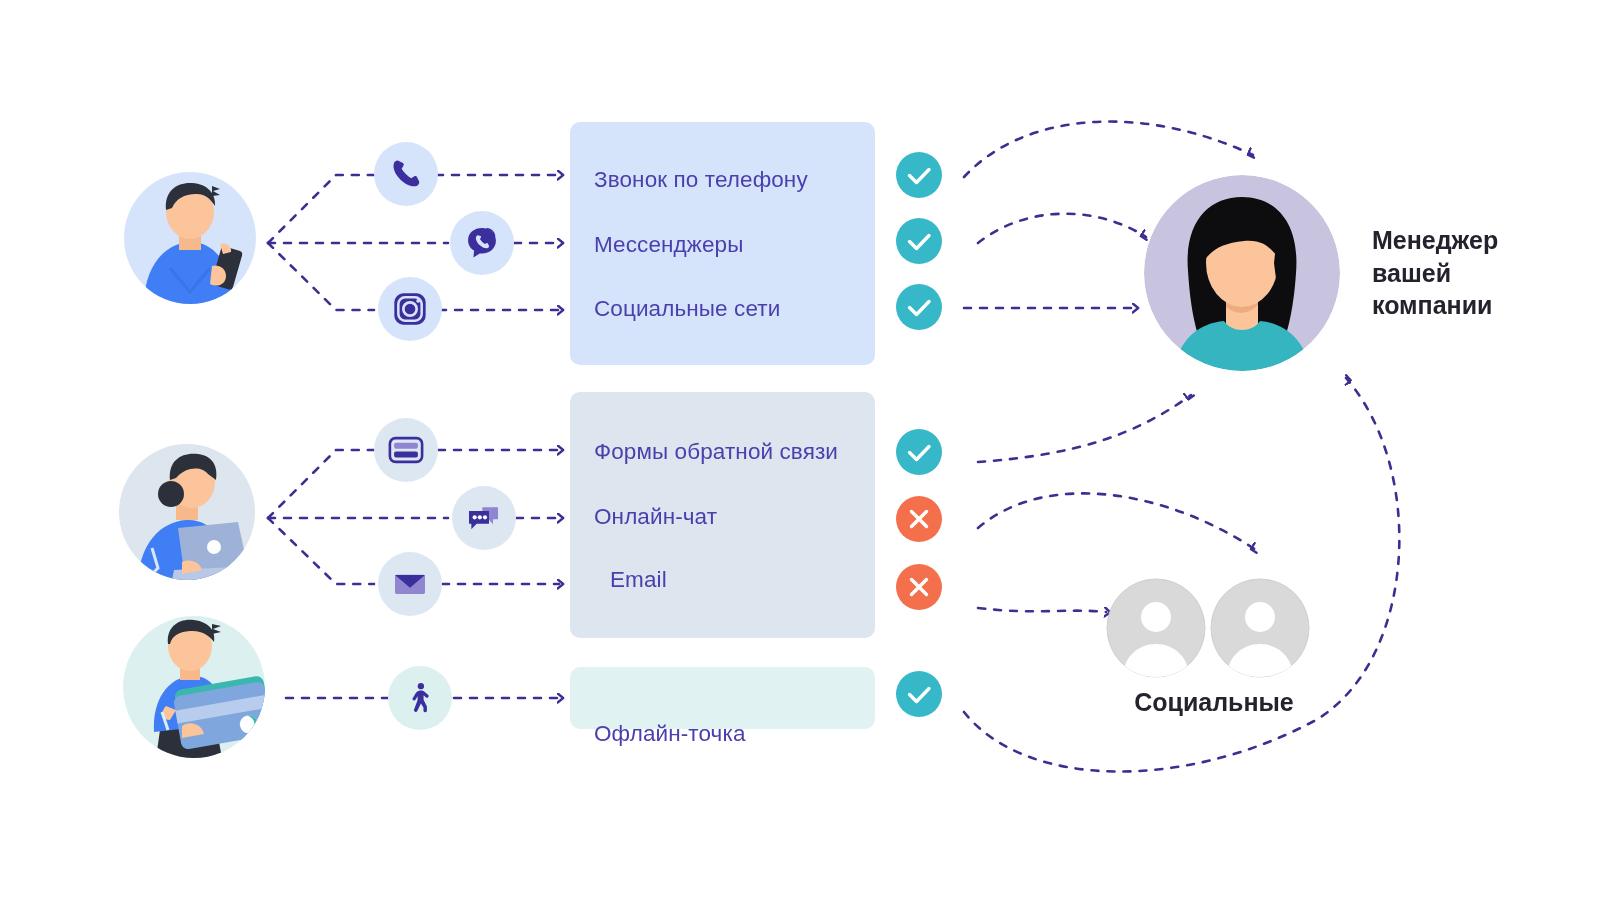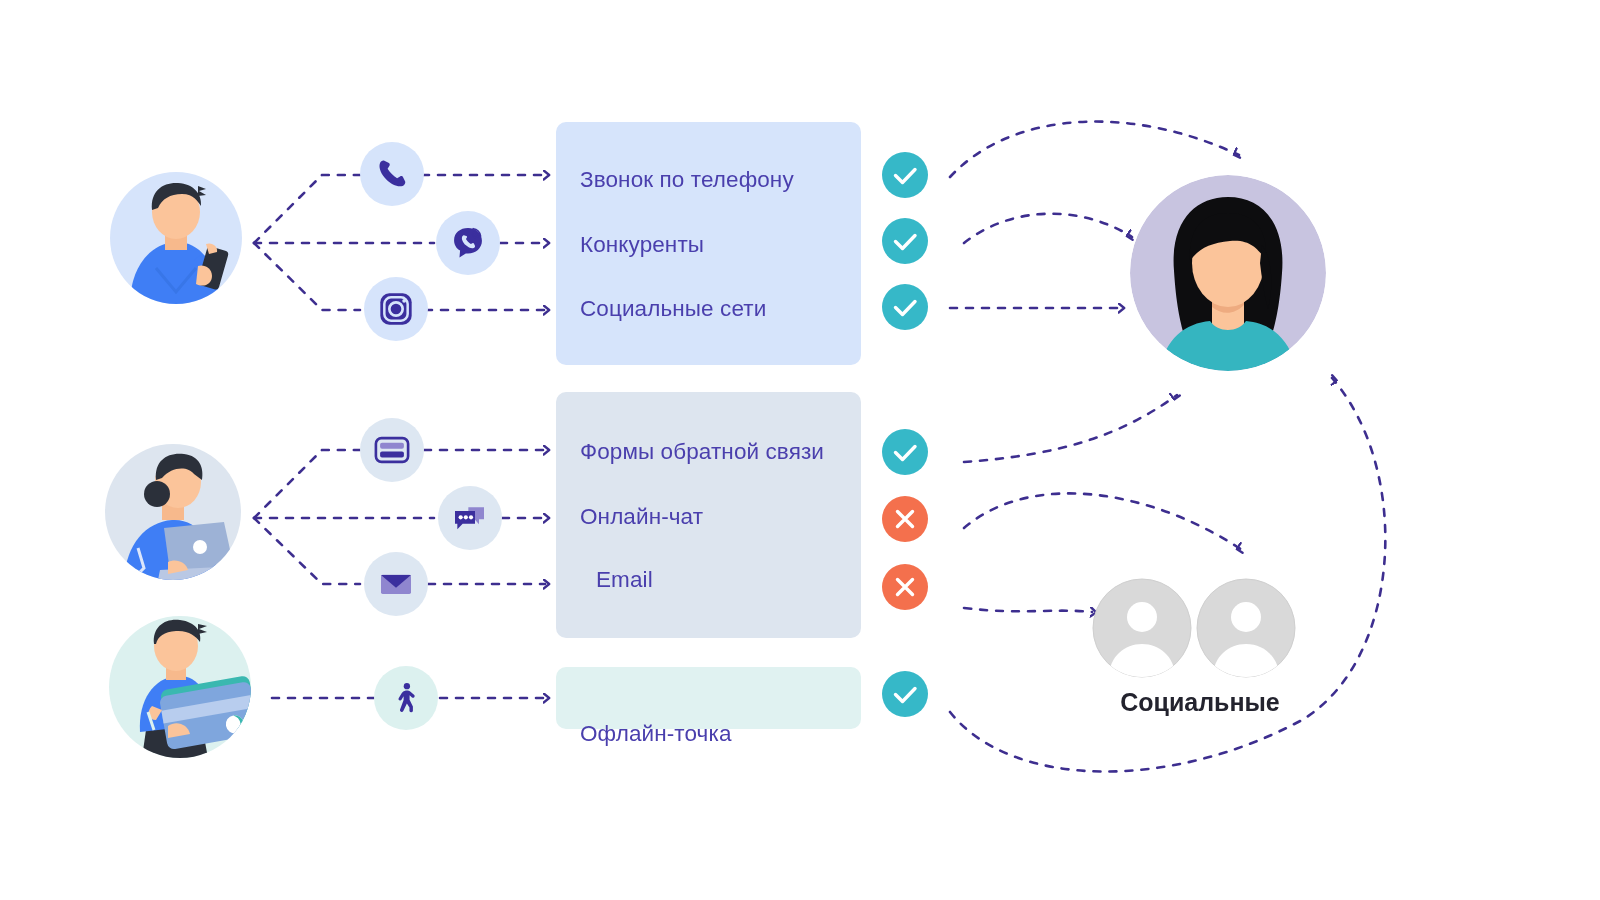--- a/index.html
+++ b/index.html
@@ -10,21 +10,21 @@
   body {
     width: 1600px;
     height: 900px;
     position: relative;
     overflow: hidden;
     font-family: "Liberation Sans", "DejaVu Sans", sans-serif;
     color: #2f2b7a;
   }
   #stage {
     position: absolute;
-    left: 2px; top: 0;
+    left: 16px; top: 0;
     width: 1280px;
     height: 900px;
   }
   svg.layer {
     position: absolute;
     left: 0; top: 0;
     width: 1600px;
     height: 900px;
     overflow: visible;
   }
@@ -129,21 +129,21 @@
 
       <path d="M948,712 C1010,790 1170,790 1300,720 C1400,660 1410,470 1330,378" marker-end="url(#arrowBent)"></path>
     </g>
   </svg>
 
   <div class="panel" style="left:554px; top:122px; width:305px; height:243px; background:#d6e4fb;"></div>
   <div class="panel" style="left:554px; top:392px; width:305px; height:246px; background:#dde5ef;"></div>
   <div class="panel" style="left:554px; top:667px; width:305px; height:62px; background:#e0f2f1;"></div>
 
   <div class="panel-label" style="left:578px; top:169px;">Звонок по телефону</div>
-  <div class="panel-label" style="left:578px; top:234px;">Конкуренты</div>
+  <div class="panel-label" style="left:578px; top:234px;">Мессенджеры</div>
   <div class="panel-label" style="left:578px; top:298px;">Социальные сети</div>
 
   <div class="panel-label" style="left:578px; top:441px;text-align:right;">Формы обратной связи</div>
   <div class="panel-label" style="left:578px; top:506px;">Онлайн-чат</div>
   <div class="panel-label" style="left:578px; top:569px;margin-left:16px;">Email</div>
 
   <div class="panel-label" style="left:578px; top:687px;margin-top:36px;">Офлайн-точка</div>
 
   <div class="abs" style="left:108px; top:172px; width:132px; height:132px;">
     <svg width="132" height="132" viewBox="0 0 132 132">
@@ -354,20 +354,23 @@
 
         <path d="M60,86 C58,52 74,38 98,38 C122,38 138,52 136,84 C128,76 122,64 100,66 C80,68 68,74 60,86 Z" fill="#0d0d0f"></path>
 
         <path d="M132,70 C142,84 144,110 138,134 C134,120 132,104 130,88 Z" fill="#0d0d0f"></path>
 
         <path d="M30,196 C34,164 56,148 80,146 C88,158 108,158 116,146 C142,148 162,166 166,196 Z" fill="#35b5c0"></path>
       </g>
     </svg>
   </div>
 
+  <div class="heading" id="manager-title">Менеджер
+вашей
+компании</div>
 
   <div class="abs" style="left:1090px; top:578px; width:100px; height:100px;">
     <svg width="100" height="100" viewBox="0 0 100 100">
       <defs>
           <clipPath id="cpC1">
             <circle cx="50" cy="50" r="49"></circle>
           </clipPath>
         </defs>
       <circle cx="50" cy="50" r="49" fill="#d9d9d9" stroke="#cfcfcf" stroke-width="1"></circle>
       <g clip-path="url(#cpC1)">

